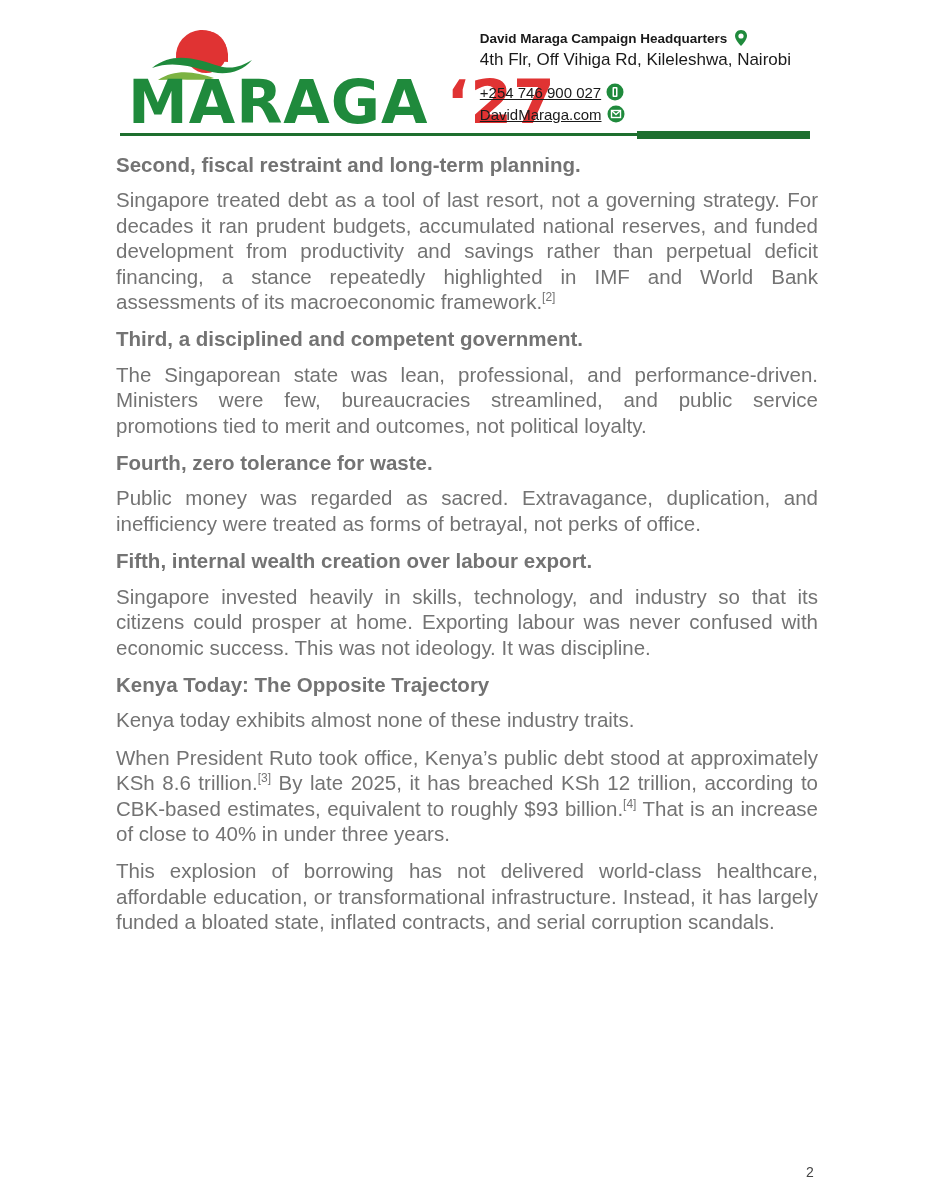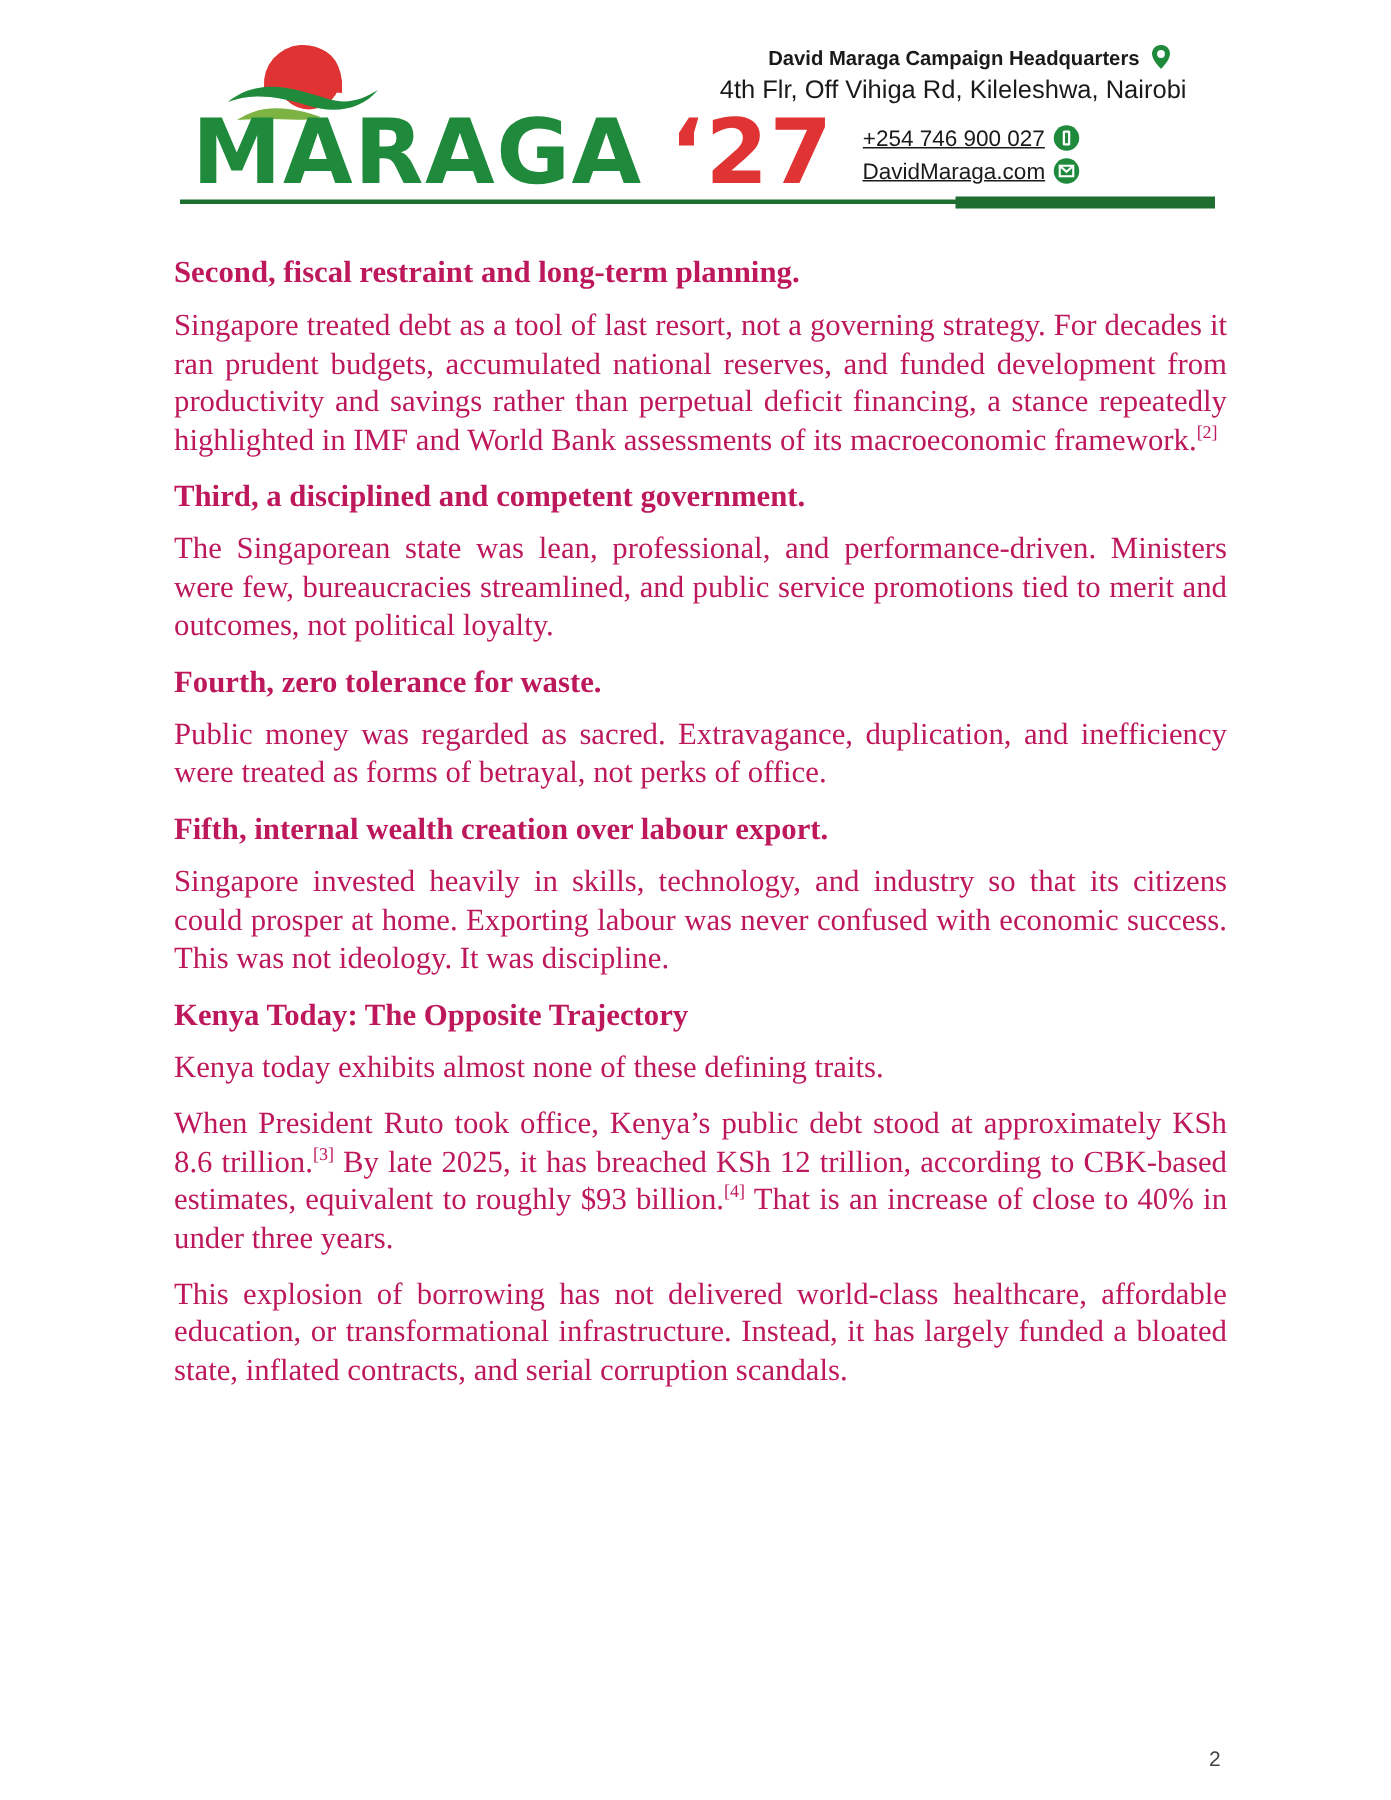--- a/index.html
+++ b/index.html
@@ -12,34 +12,34 @@
   .logo-word {
     position: absolute; left: 0; top: 46px;
     font-family: "DejaVu Sans", sans-serif; font-weight: bold;
     font-size: 60px; line-height: 56px; letter-spacing: 1px;
     color: #1f8a3c; white-space: nowrap;
   }
   .logo-year { color: #e03333; margin-left: 18px; }
 
   .contact { position: absolute; right: 112px; top: 27px; text-align: right;
     font-family: "Liberation Sans", sans-serif; color: #1a1a1a; }
-  .contact-row { display: flex; justify-content: center; align-items: center; height: 22px; }
+  .contact-row { display: flex; justify-content: flex-start; align-items: center; height: 22px; }
   .contact-org { font-weight: bold; font-size: 13.5px; }
   .contact-addr { font-size: 17px; padding-right: 24px; }
   .contact-phone, .contact-web { font-size: 15px; text-decoration: underline; }
   .contact-spacer { height: 10px; }
   .ic { display: inline-block; width: 18px; height: 18px; margin-left: 5px; }
 
   .rule-thin { position: absolute; left: 120px; top: 133px; width: 518px; height: 3px; background: #1e6f2f; }
   .rule-thick { position: absolute; left: 637px; top: 131px; width: 173px; height: 8px; background: #1e6f2f; }
 
   .content {
-    position: absolute; left: 116px; top: 170px; width: 702px;
-    font-family: Liberation Serif, serif;
-    font-size: 20.5px; line-height: 25.4px; color: #be185d;
+    position: absolute; left: 116px; top: 152px; width: 702px;
+    font-family: Liberation Sans, sans-serif;
+    font-size: 20.5px; line-height: 25.4px; color: #737373;
   }
   .content h3 { margin: 0 0 10px 0; font-size: 20.5px; font-weight: bold; line-height: 25.4px; }
   .content p { margin: 0 0 12px 0; text-align: justify; }
   .content sup { font-size: 12px; line-height: 0; vertical-align: 8px; }
 
   .page-number {
     position: absolute; left: 806px; top: 1164px;
     font-family: "Liberation Sans", sans-serif; font-size: 14px; color: #444;
   }
 </style>
@@ -98,19 +98,19 @@
   <h3>Third, a disciplined and competent government.</h3>
   <p>The Singaporean state was lean, professional, and performance-driven. Ministers were few, bureaucracies streamlined, and public service promotions tied to merit and outcomes, not political loyalty.</p>
 
   <h3>Fourth, zero tolerance for waste.</h3>
   <p>Public money was regarded as sacred. Extravagance, duplication, and inefficiency were treated as forms of betrayal, not perks of office.</p>
 
   <h3>Fifth, internal wealth creation over labour export.</h3>
   <p>Singapore invested heavily in skills, technology, and industry so that its citizens could prosper at home. Exporting labour was never confused with economic success. This was not ideology. It was discipline.</p>
 
   <h3>Kenya Today: The Opposite Trajectory</h3>
-  <p>Kenya today exhibits almost none of these defining traits.</p>
+  <p>Kenya today exhibits almost none of these industry traits.</p>
 
   <p><span>When President Ruto took office, Kenya’s public debt stood at approximately KSh 8.6 trillion.</span><sup>[3]</sup><span> By late 2025, it has breached KSh 12 trillion, according to CBK-based estimates, equivalent to roughly $93 billion.</span><sup>[4]</sup><span> That is an increase of close to 40% in under three years.</span></p>
   <p>This explosion of borrowing has not delivered world-class healthcare, affordable education, or transformational infrastructure. Instead, it has largely funded a bloated state, inflated contracts, and serial corruption scandals.</p>
 </div>
 
 <div class="page-number">2</div>
 
 </body></html>

